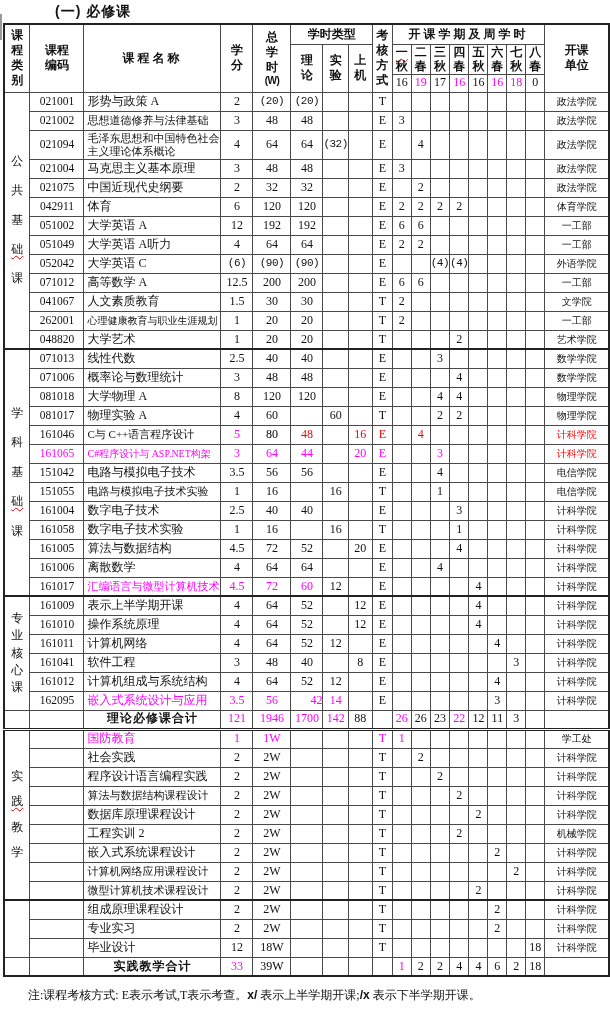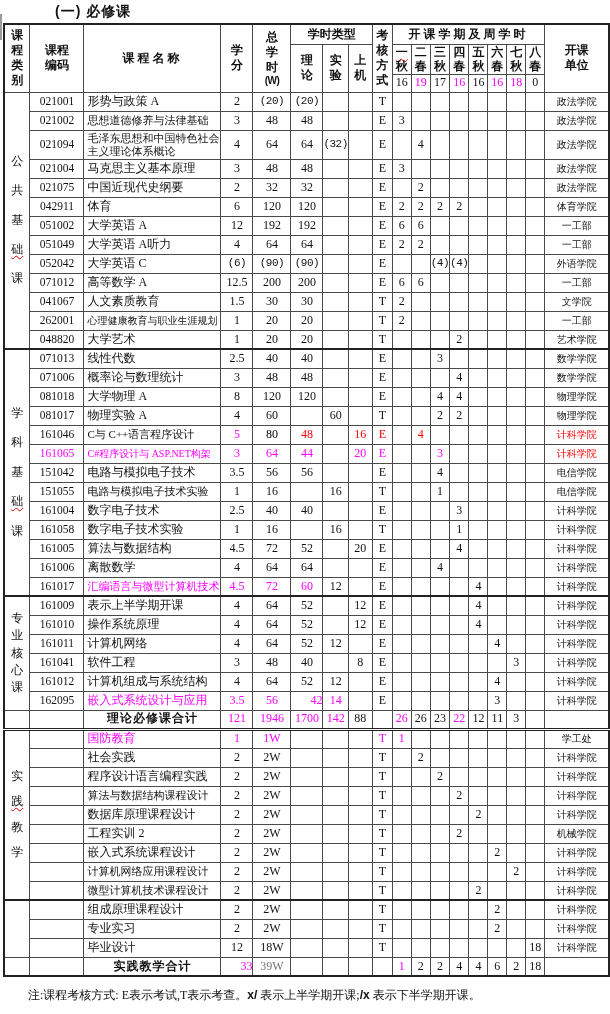--- a/index.html
+++ b/index.html
@@ -1093,22 +1093,22 @@
         <td class="num"></td>
         <td class="num">18</td>
         <td class="cunit">计科学院</td>
       </tr>
       <tr class="r">
         <td class="ccat" rowspan="1">
           <div class="catv" style="gap: 4px;"></div>
         </td>
         <td class="ccode"></td>
         <td class="total-label">实践教学合计</td>
-        <td class="num" style="color: rgb(255, 0, 255); text-align: right;">33</td>
-        <td class="num" style="color: #737373;">39W</td>
+        <td class="num" style="color: rgb(255, 0, 255);">33</td>
+        <td class="num" style="color: #000000;">39W</td>
         <td class="num"></td>
         <td class="num"></td>
         <td class="num"></td>
         <td class="num"></td>
         <td class="num" style="color: rgb(255, 0, 255);">1</td>
         <td class="num">2</td>
         <td class="num">2</td>
         <td class="num">4</td>
         <td class="num">4</td>
         <td class="num">6</td>

